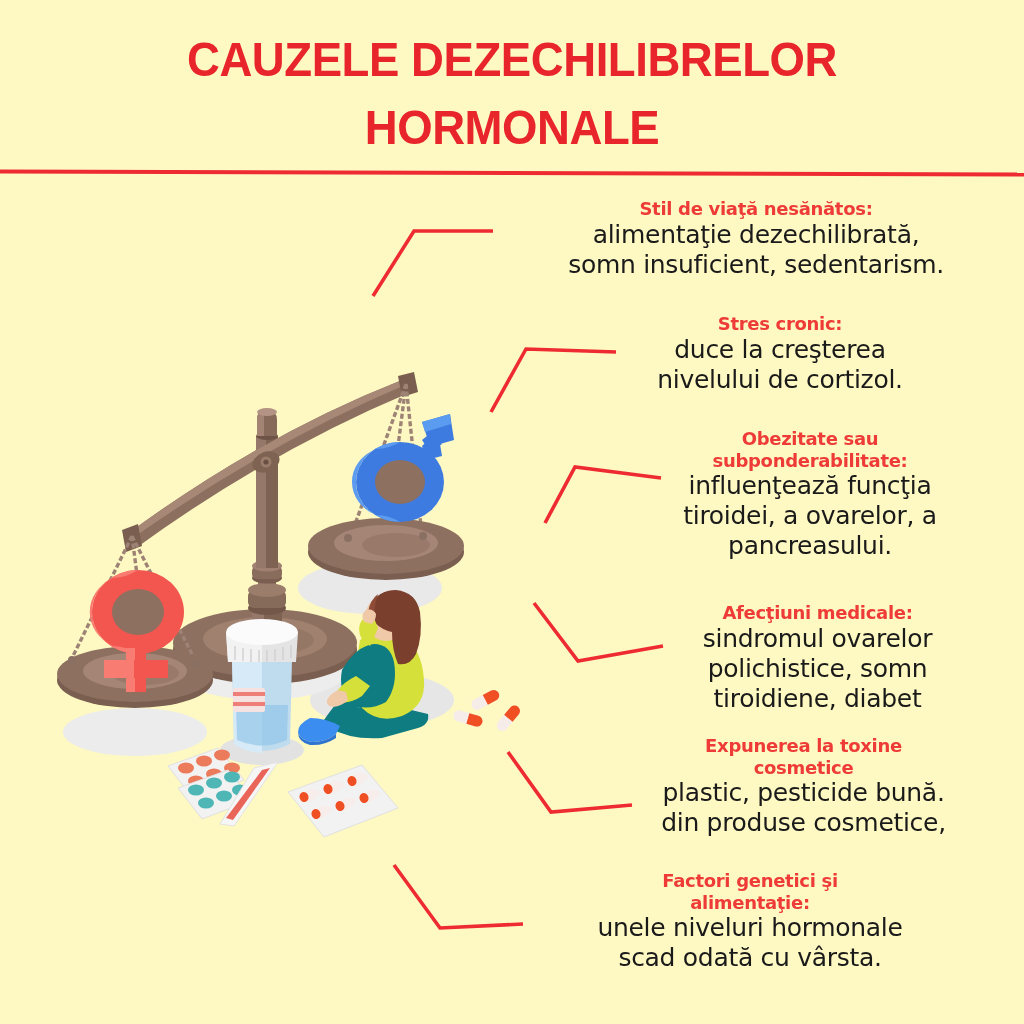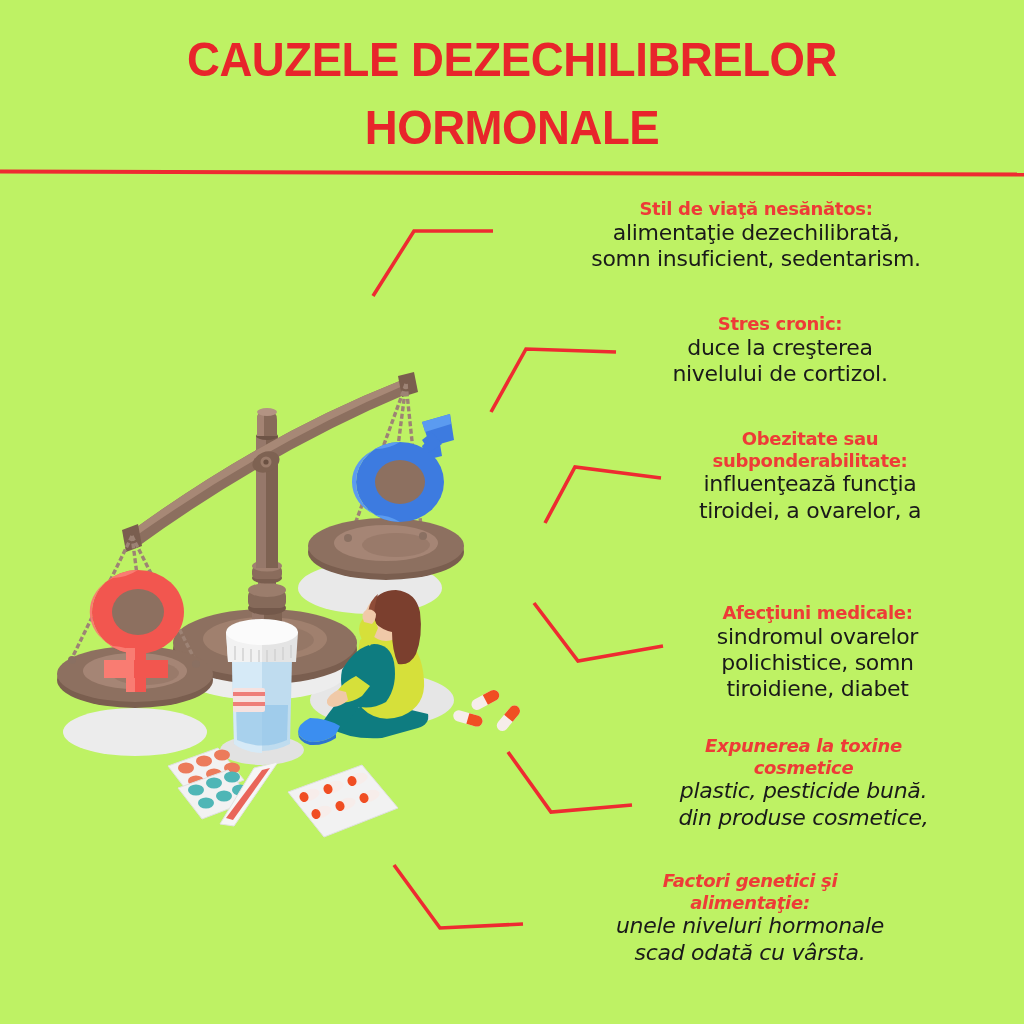--- a/index.html
+++ b/index.html
@@ -4,21 +4,21 @@
 <style>
   html, body {
     margin: 0;
     padding: 0;
     background: #ffffff;
   }
   #canvas {
     position: relative;
     width: 1024px;
     height: 1024px;
-    background: #bef264;
+    background: #fef9c3;
     overflow: hidden;
     font-family: "DejaVu Sans", "Liberation Sans", sans-serif;
   }
 
   
   #title-block {
     position: absolute;
     left: 0;
     top: 26px;
     width: 1024px;
@@ -57,21 +57,21 @@
     display: block;
     color: #EE3B37;
     font-size: 18px;
     font-weight: bold;
     line-height: 1.2;
     letter-spacing: -0.3px;
   }
   .callout .bd {
     display: block;
     color: #1a1a1a;
-    font-size: 22px;
+    font-size: 25px;
     font-weight: normal;
     line-height: 1.2;
     letter-spacing: -0.3px;
   }
 
   
   #connectors {
     position: absolute;
     left: 0;
     top: 0;
@@ -332,36 +332,37 @@
     <span class="hd">Stres cronic:</span>
     <span class="bd">duce la creşterea</span>
     <span class="bd">nivelului de cortizol.</span>
   </div>
 
   <div class="callout" style="left:620px; top:428px; width:380px;">
     <span class="hd">Obezitate sau</span>
     <span class="hd">subponderabilitate:</span>
     <span class="bd">influenţează funcţia</span>
     <span class="bd">tiroidei, a ovarelor, a</span>
+    <span class="bd">pancreasului.</span>
   </div>
 
   <div class="callout" style="left:630px; top:592px; width:375px;margin-top:10px;">
     <span class="hd">Afecţiuni medicale:</span>
     <span class="bd">sindromul ovarelor</span>
     <span class="bd">polichistice, somn</span>
     <span class="bd">tiroidiene, diabet</span>
   </div>
 
-  <div class="callout" style="left:596px; top:735px; width:415px;font-style:italic;">
+  <div class="callout" style="left:596px; top:735px; width:415px;">
     <span class="hd">Expunerea la toxine</span>
     <span class="hd">cosmetice</span>
     <span class="bd">plastic, pesticide bună.</span>
     <span class="bd">din produse cosmetice,</span>
   </div>
 
-  <div class="callout" style="left:490px; top:870px; width:520px;font-style:italic;">
+  <div class="callout" style="left:490px; top:870px; width:520px;">
     <span class="hd">Factori genetici şi</span>
     <span class="hd">alimentaţie:</span>
     <span class="bd">unele niveluri hormonale</span>
     <span class="bd">scad odată cu vârsta.</span>
   </div>
 
 </div>
 
 </body></html>

